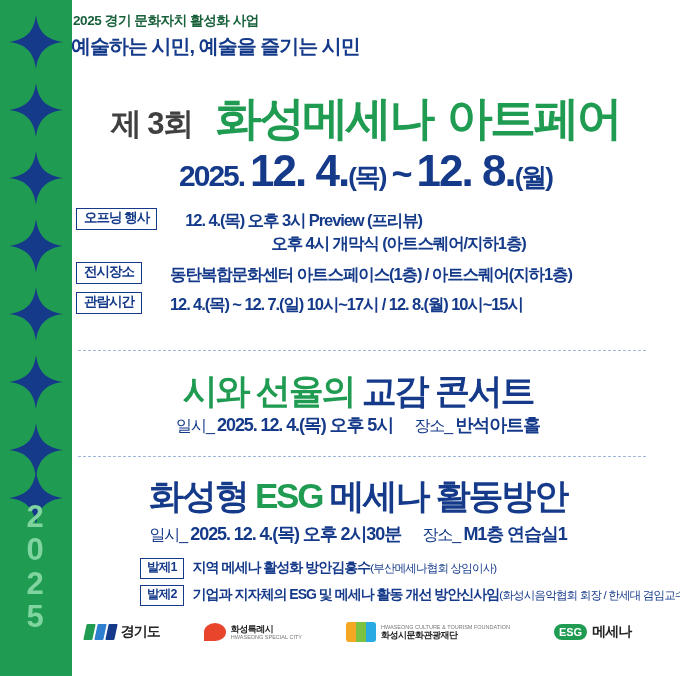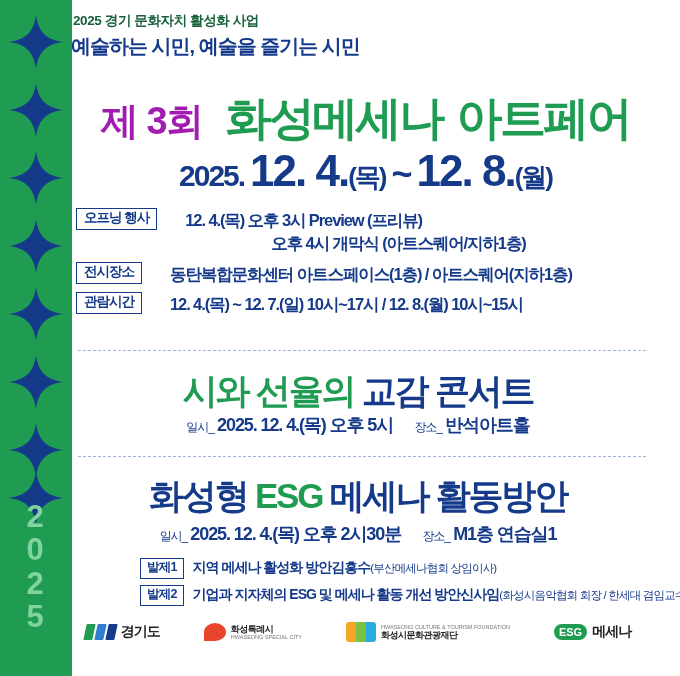--- a/index.html
+++ b/index.html
@@ -81,23 +81,23 @@
   .title-row {
     position: absolute;
     left: 10px;
     top: 88px;
     width: 595px;
     display: flex;
     align-items: baseline;
     justify-content: center;
   }
   .title-ord {
-    font-size: 38px;
-    font-weight: bold;
-    color: #a21caf;
+    font-size: 31px;
+    font-weight: bold;
+    color: #404040;
     letter-spacing: -1.5px;
     margin-right: 23px;
   }
   .title-main {
     font-size: 46px;
     font-weight: bold;
     color: #1f9c52;
     letter-spacing: -2.6px;
   }
   
@@ -180,21 +180,21 @@
   }
   .concert-title .blue { color: #153a8a; }
   .meta-row {
     position: absolute;
     width: 600px;
     text-align: center;
     color: #153a8a;
     letter-spacing: -1.1px;
   }
   .meta-row .lbl {
-    font-size: 12px;
+    font-size: 16px;
     font-weight: normal;
   }
   .meta-row .val {
     font-size: 18px;
     font-weight: bold;
     margin-right: 18px;
   }
   .meta-row .val.last { margin-right: 0; }
   .concert-meta { left: 0; top: 413px; }
   .divider.d2 { top: 456px; }

